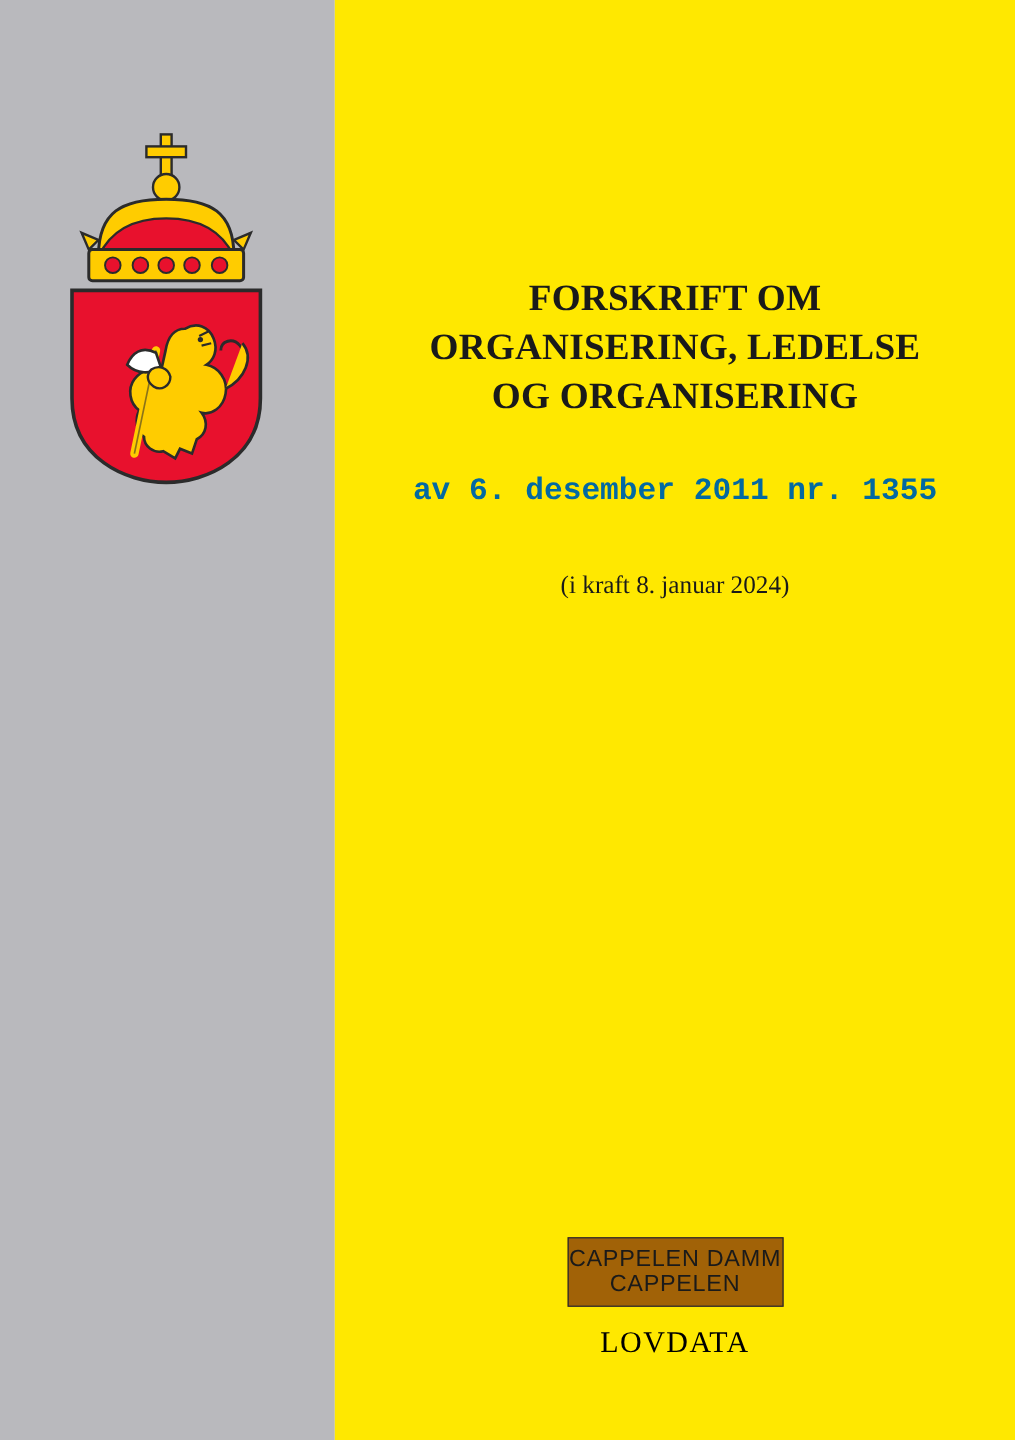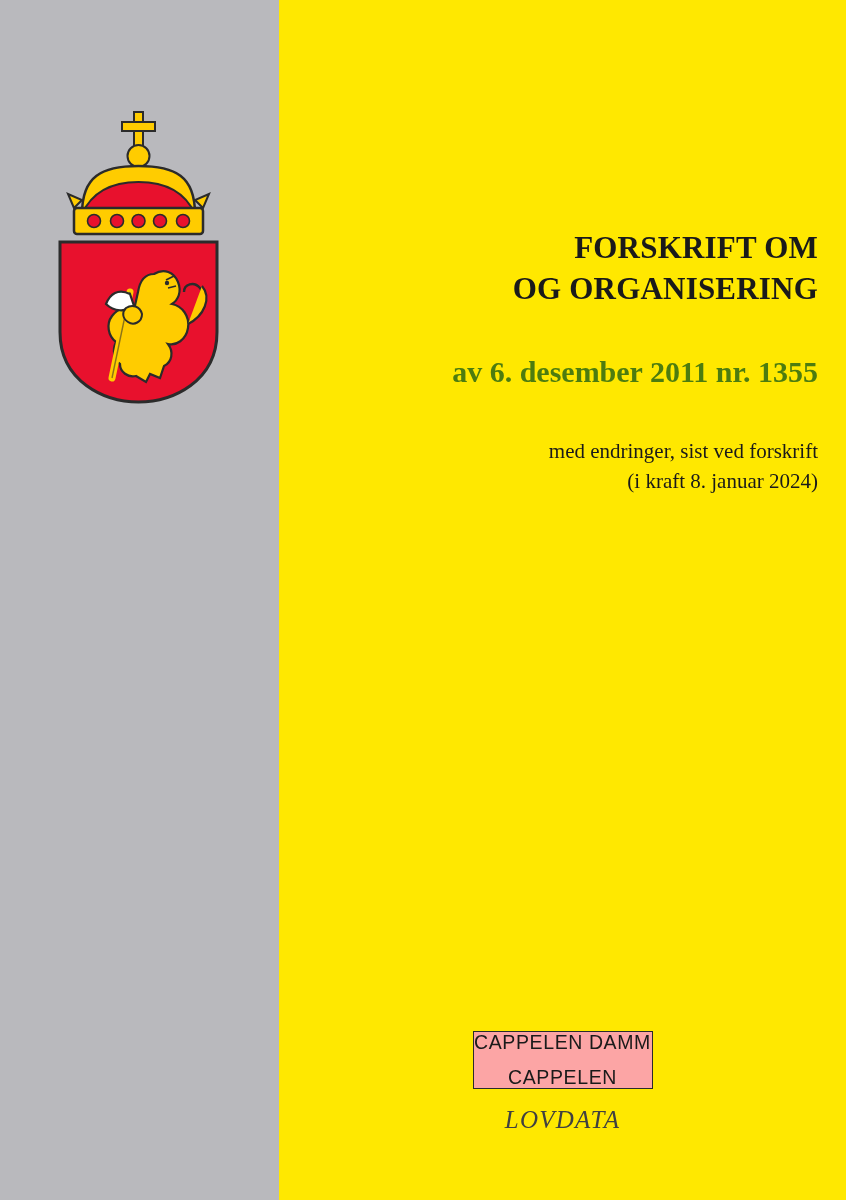--- a/index.html
+++ b/index.html
@@ -41,37 +41,37 @@
     width: 195px;
     height: 310px;
   }
 
   
   .title-block {
     position: absolute;
     left: 0;
     right: 0;
     top: 228px;
-    text-align: right;
+    text-align: center;
     padding: 0 28px;
   }
   .main-title {
     font-family: "Liberation Serif", serif;
     font-weight: bold;
     font-size: 31px;
     line-height: 1.32;
     color: #1a1a1a;
     letter-spacing: 0.2px;
     margin: 0;
   }
   .subtitle {
-    font-family: Liberation Serif, serif;
+    font-family: Liberation Mono, monospace;
     font-weight: bold;
-    font-size: 30px;
-    color: #4d7c0f;
+    font-size: 26px;
+    color: #0369a1;
     margin: 42px 0 0 0;
     line-height: 1.3;
   }
   .amendments {
     font-family: "Liberation Serif", serif;
     font-weight: normal;
     font-size: 21px;
     color: #1a1a1a;
     margin: 46px 0 0 0;
     line-height: 1.42;
@@ -82,25 +82,25 @@
 
   
   .publisher {
     position: absolute;
     left: 50%;
     transform: translateX(-50%);
     top: 1031px;
     width: 178px;
     height: 56px;
     border: 1.5px solid #2b2b2b;
-    background: #fca5a5;
+    background: #a16207;
     display: flex;
     flex-direction: column;
     align-items: center;
-    justify-content: space-between;
+    justify-content: center;
   }
   .publisher-line1 {
     font-family: "Liberation Sans", sans-serif;
     font-size: 19.5px;
     letter-spacing: 0.6px;
     color: #1a1a1a;
     line-height: 1.08;
   }
   .publisher-line2 {
     font-family: "Liberation Sans", sans-serif;
@@ -110,22 +110,21 @@
     line-height: 1.08;
   }
   .lovdata {
     position: absolute;
     left: 50%;
     transform: translateX(-50%);
     top: 1106px;
     font-family: "Liberation Serif", serif;
     font-size: 25px;
     letter-spacing: 1.2px;
-    color: #404040;
-    font-style: italic;
+    color: #000000;
   }
 </style>
 </head>
 <body>
 
 <div class="cover">
 
   <div class="left-panel">
 
     <div class="coat-of-arms">
@@ -188,27 +187,27 @@
       </svg>
     </div>
 
   </div>
 
   <div class="right-panel">
 
     <div class="title-block">
       <h1 class="main-title">
         <div>FORSKRIFT OM</div>
+        <div>ORGANISERING, LEDELSE</div>
         <div>OG ORGANISERING</div>
       </h1>
 
       <div class="subtitle">av 6. desember 2011 nr. 1355</div>
 
       <div class="amendments">
-        <div>med endringer, sist ved forskrift</div>
         <div>(i kraft 8. januar 2024)</div>
       </div>
     </div>
 
     <div class="publisher">
       <div class="publisher-line1">CAPPELEN DAMM</div>
       <div class="publisher-line2">CAPPELEN</div>
     </div>
 
     <div class="lovdata">LOVDATA</div>

